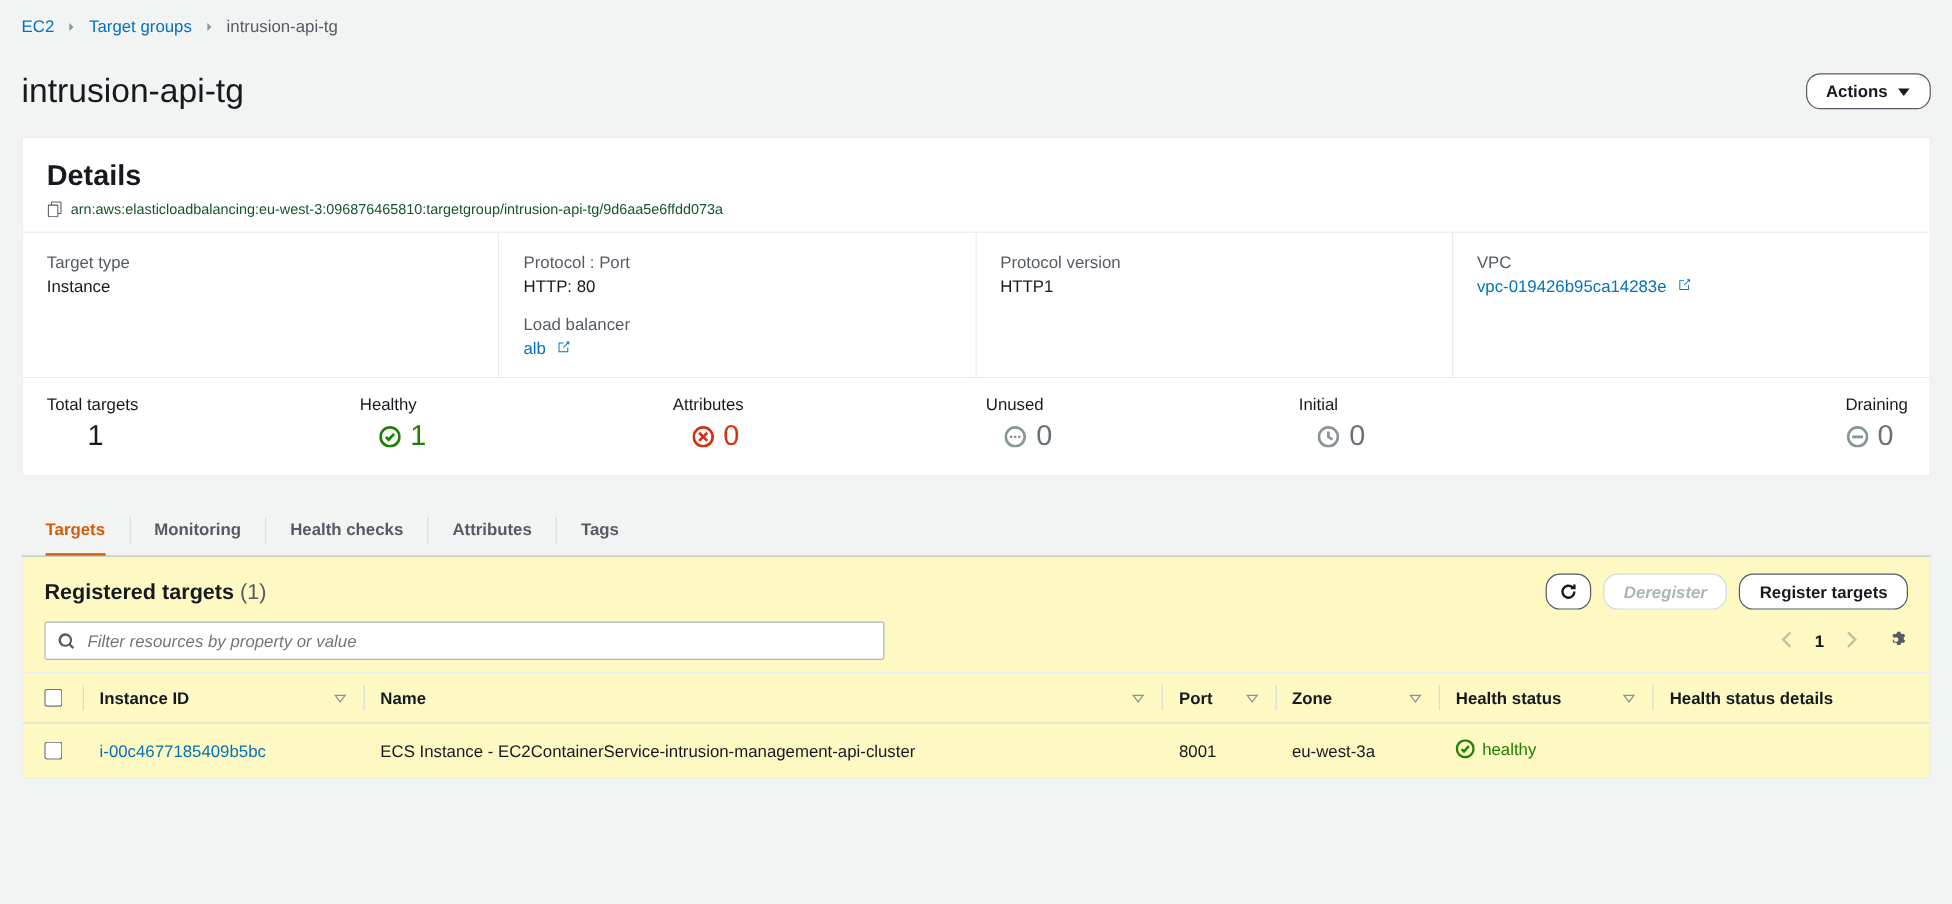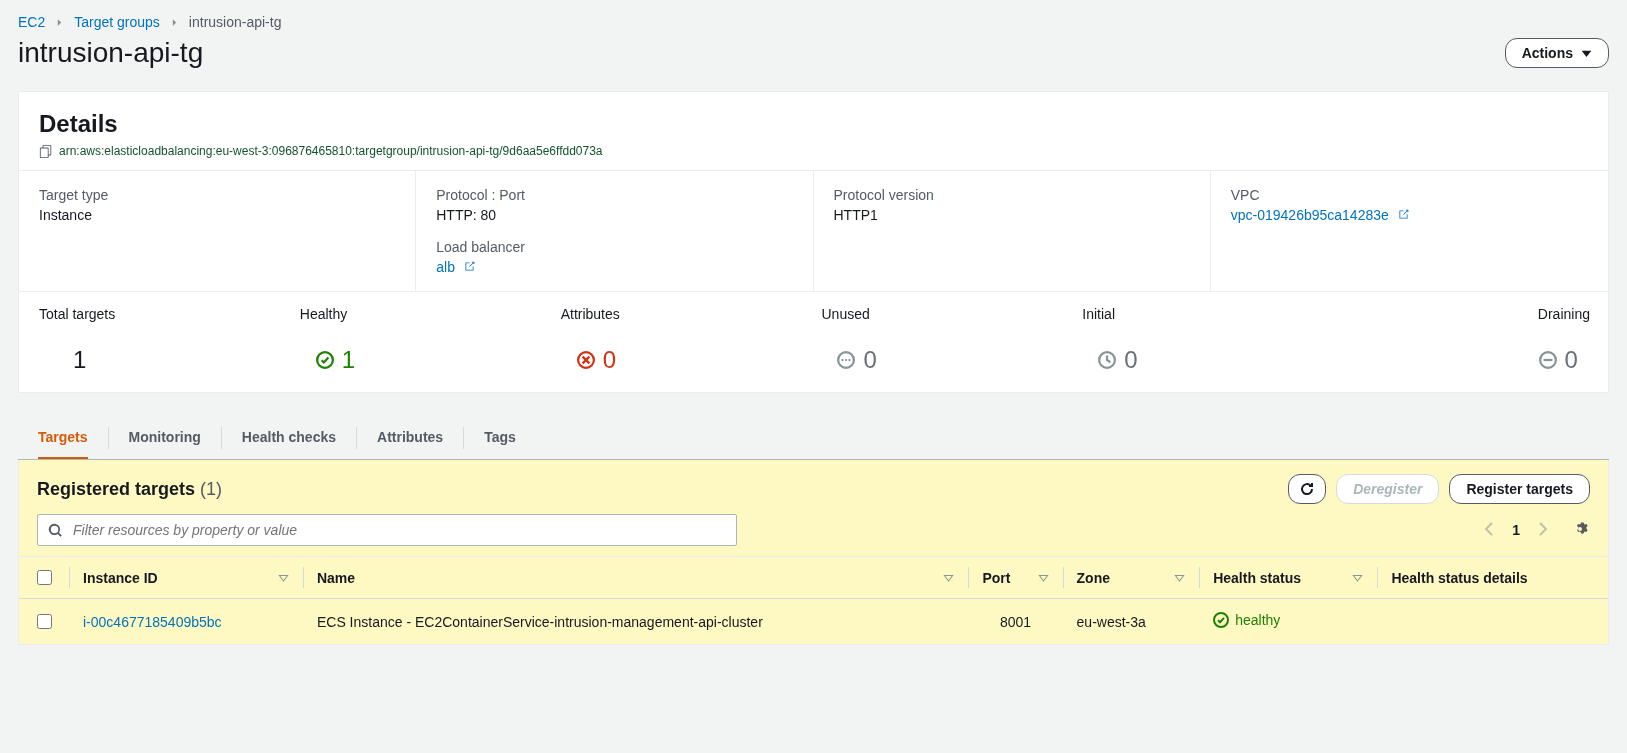--- a/index.html
+++ b/index.html
@@ -18,21 +18,21 @@
     margin: 0;
     font-family: "Amazon Ember", "Helvetica Neue", Arial, sans-serif;
     font-size: 14px;
     color: var(--text);
     background: var(--bg);
     padding: 10px 18px 30px;
   }
   a { color: var(--link); text-decoration: none; }
 
   
-  .breadcrumb { display: flex; align-items: center; gap: 10px; font-size: 14px; margin: 4px 0 7px; }
+  .breadcrumb { display: flex; align-items: center; gap: 10px; font-size: 14px; margin: 4px 0 30px; }
   .breadcrumb .sep { color: #879596; }
   .breadcrumb .current { color: #545b64; }
 
   
   .header-row { display: flex; align-items: center; justify-content: space-between; margin: 6px 0 22px; }
   h1 { font-size: 28px; font-weight: 400; margin: 0; }
   .btn {
     background: #fff; border: 1px solid #545b64; border-radius: 12px;
     padding: 6px 16px; font-weight: 700; font-size: 14px; color: var(--text);
     cursor: pointer; display: inline-flex; align-items: center; gap: 8px;
@@ -59,21 +59,21 @@
   .dl dt { font-size: 14px; color: var(--muted); margin: 0 0 4px; }
   .dl dd { font-size: 14px; margin: 0; }
   .ext-icon { width: 13px; height: 13px; vertical-align: -1px; margin-left: 4px; }
 
   
   .stats-row {
     display: flex; border-top: 1px solid var(--border-light);
     padding: 14px 18px 18px; gap: 12px;
   }
   .stat { flex: 1; text-align: left; }
-  .stat .label { font-size: 14px; color: var(--text); margin-bottom: 24px; padding-left: 2px; }
+  .stat .label { font-size: 14px; color: var(--text); margin-bottom: 5px; padding-left: 2px; }
   .stat .value-row { display: flex; align-items: center; gap: 8px; font-size: 24px; padding-left: 18px; }
   .stat.total .value-row { padding-left: 36px; }
   .stat .icon { width: 18px; height: 18px; }
   .healthy-c { color: var(--green); }
   .unhealthy-c { color: var(--red); }
   .neutral-c { color: #687078; }
 
   
   .tabs { display: flex; border-bottom: 1px solid #aab7b8; margin-bottom: 0; }
   .tab { padding: 12px 0; margin: 0 20px; font-weight: 700; color: #545b64; cursor: pointer; border-bottom: 2px solid transparent; position: relative; }
@@ -330,21 +330,21 @@
                 <path d="M2 5h12L8 13z" fill="none" stroke="#879596" stroke-width="1.5"></path>
               </svg></span></th>
         <th><span>Health status details</span></th>
       </tr>
     </thead>
     <tbody>
       <tr>
         <td class="checkbox-cell"><input type="checkbox" style=""></td>
         <td><a href="#">i-00c4677185409b5bc</a></td>
         <td>ECS Instance - EC2ContainerService-intrusion-management-api-cluster</td>
-        <td class="port-col" style="text-align:center">8001</td>
+        <td class="port-col" style="text-align:left">8001</td>
         <td class="zone-col">eu-west-3a</td>
         <td class="hs-col">
           <span class="health-badge">
             <svg width="16" height="16" viewBox="0 0 16 16">
                 <circle cx="8" cy="8" r="7" fill="none" stroke="#1d8102" stroke-width="2"></circle>
                 <path d="M5 8.2l2 2 4-4.4" fill="none" stroke="#1d8102" stroke-width="2"></path>
               </svg>
             <span>healthy</span>
           </span>
         </td>

